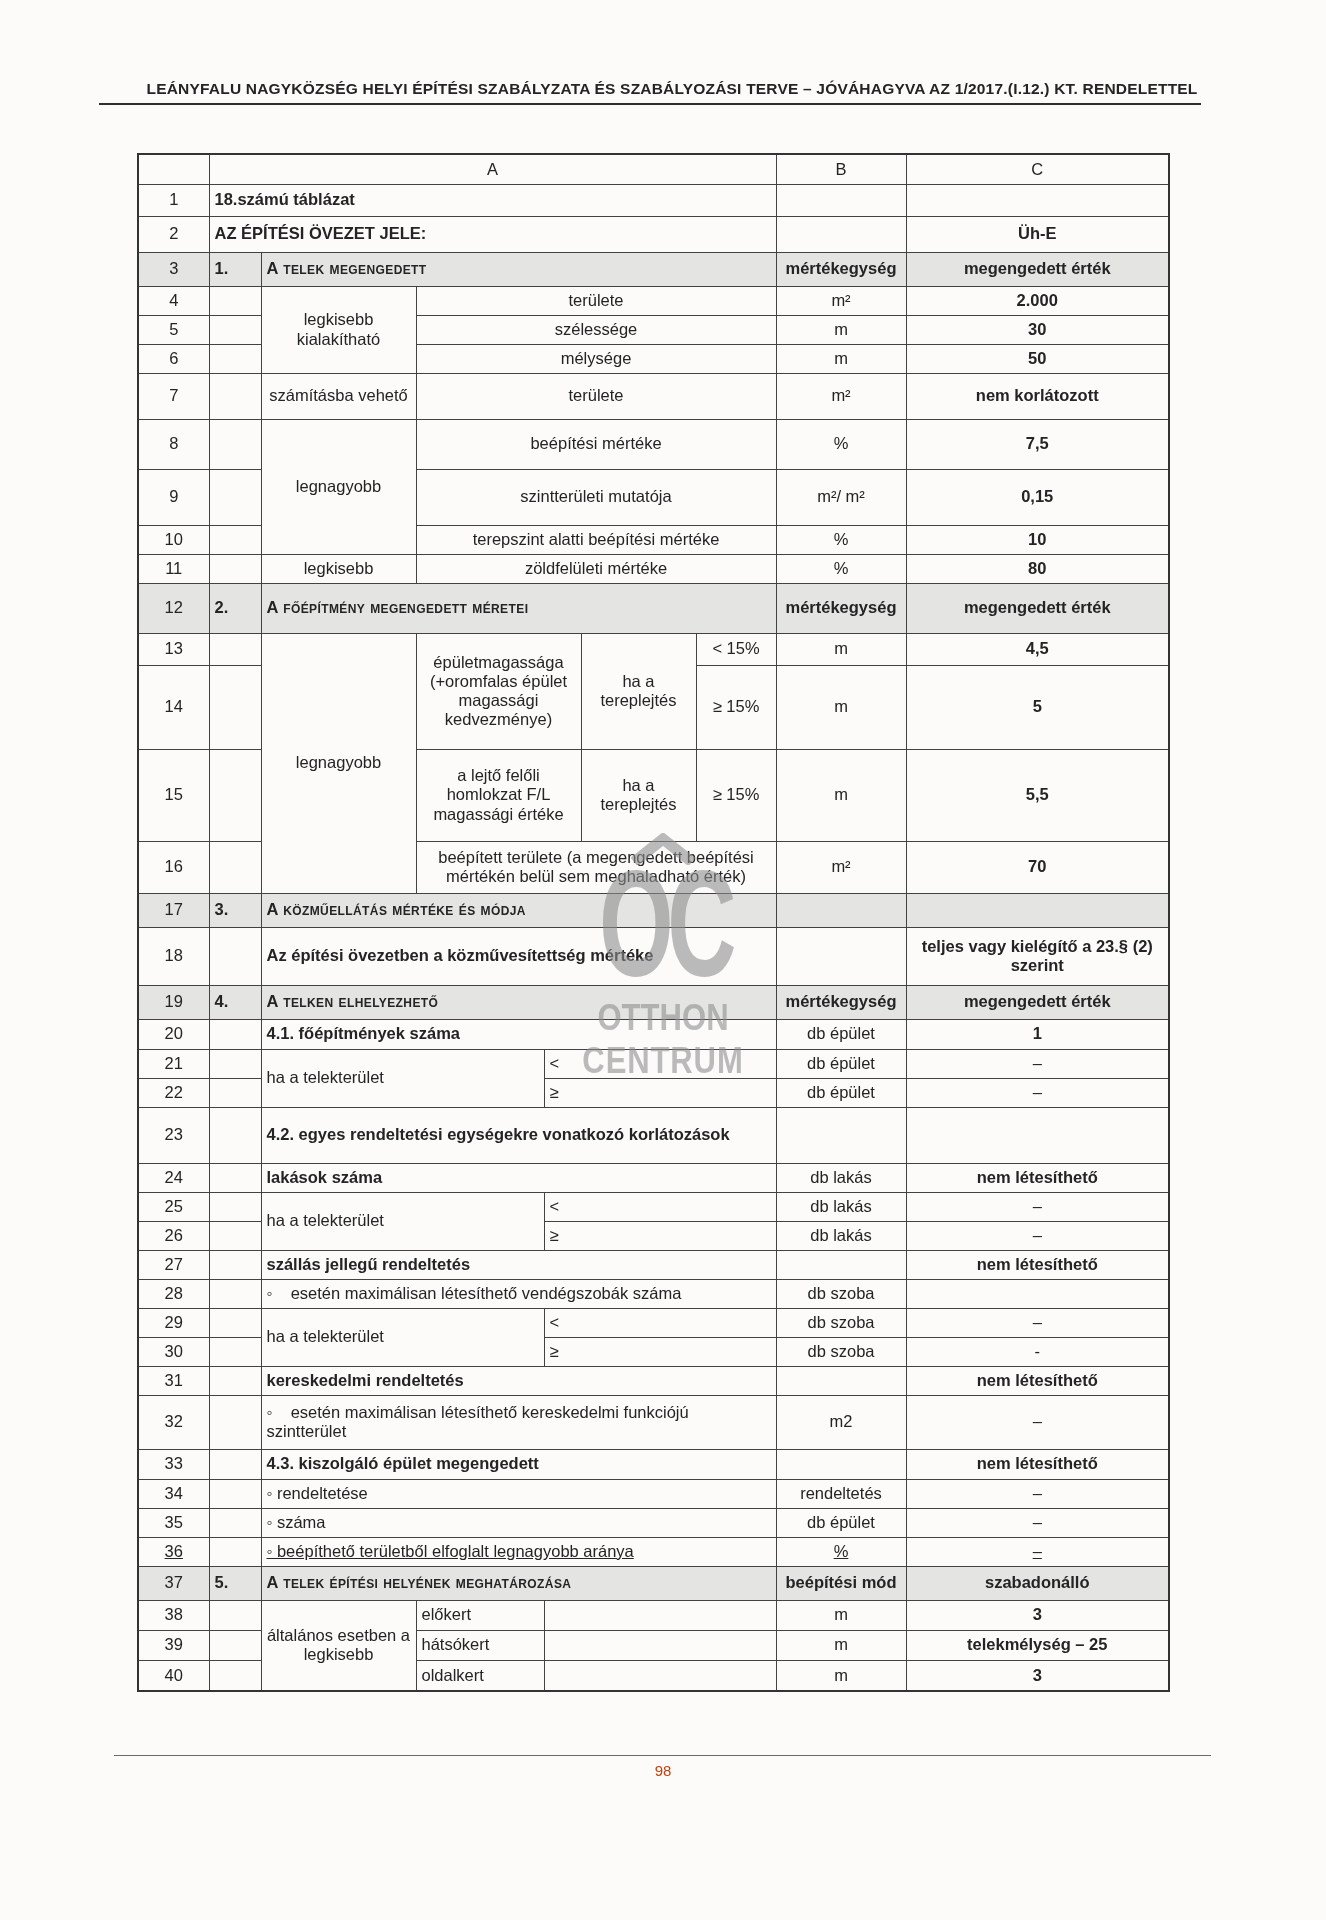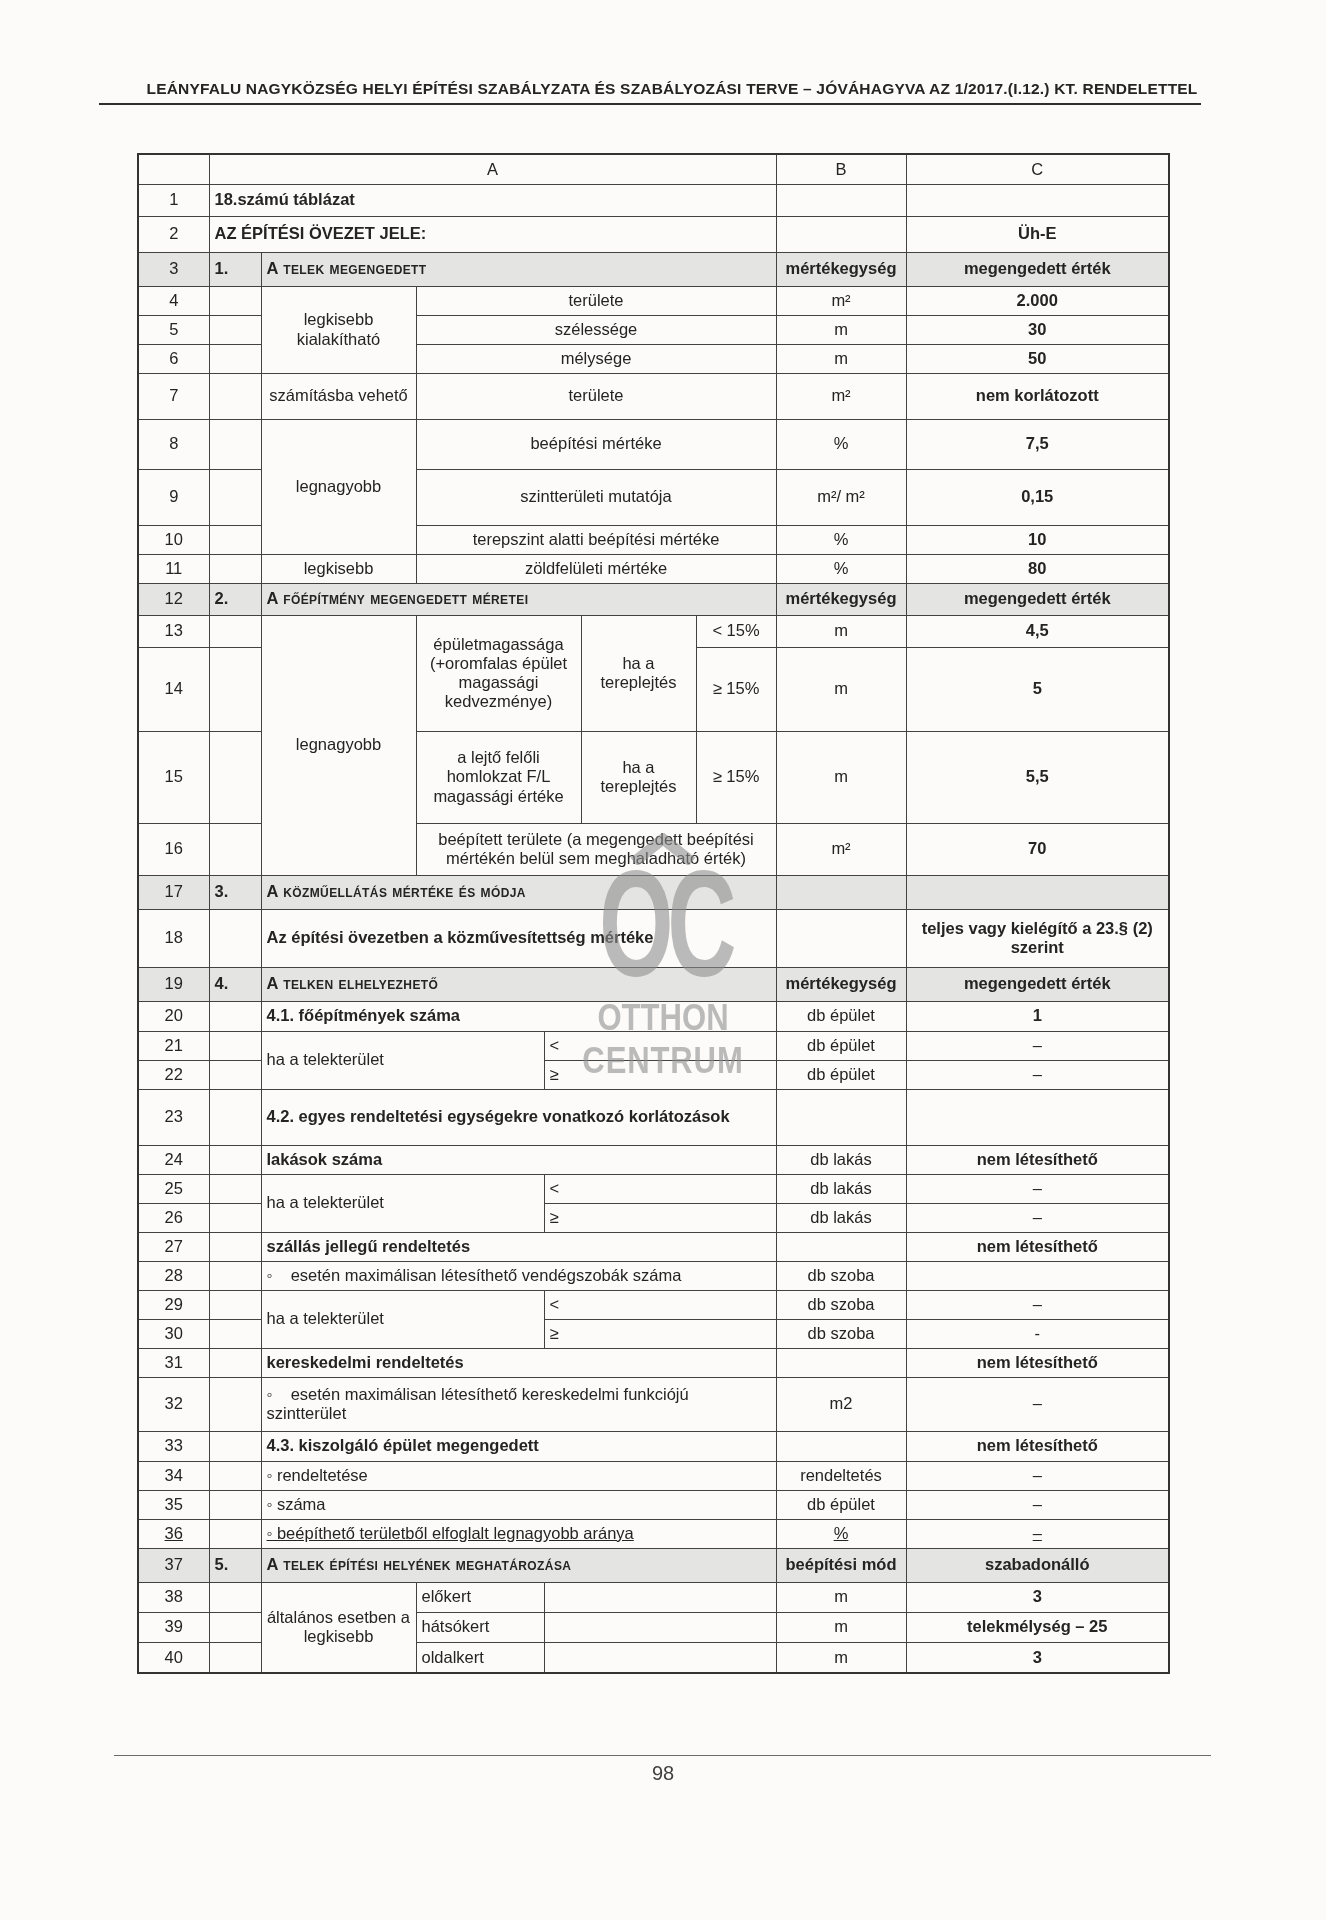--- a/index.html
+++ b/index.html
@@ -45,21 +45,21 @@
   .watermark{
     position:absolute;left:563px;top:833px;width:200px;text-align:center;
     color:var(--wm);opacity:.58;pointer-events:none;z-index:5;
   }
   .wm-roof{display:block;margin:0 auto 2px;}
   .wm-oc{font-size:150px;font-weight:700;line-height:.76;letter-spacing:-10px;transform:scaleX(.64);transform-origin:center;}
   .wm-l1{font-size:37px;font-weight:700;transform:scaleX(.84);transform-origin:center;margin-top:16px;}
   .wm-l2{font-size:37px;font-weight:700;letter-spacing:1px;transform:scaleX(.84);transform-origin:center;margin-top:1px;}
 
   .footer-rule{position:absolute;top:1755px;left:114px;width:1097px;border-bottom:1.5px solid #6a6a6a;}
-  .page-number{position:absolute;top:1762px;left:0;width:1326px;text-align:center;font-size:20px;color:#404040;}
+  .page-number{position:absolute;top:1762px;left:0;width:1326px;text-align:center;font-size:15px;color:#c2410c;}
 </style>
 </head>
 <body>
 
 <div class="page">
 
   <div class="doc-header">LEÁNYFALU NAGYKÖZSÉG HELYI ÉPÍTÉSI SZABÁLYZATA ÉS SZABÁLYOZÁSI TERVE – JÓVÁHAGYVA AZ 1/2017.(I.12.) KT. RENDELETTEL</div>
   <div class="header-rule"></div>
 
   <table class="reg-table">
@@ -153,21 +153,21 @@
           <td class="tc b">10</td>
         </tr>
         <tr style="height: 29px; margin-top: 16px;">
           <td class="num">11</td>
           <td></td>
           <td class="tc">legkisebb</td>
           <td colspan="4" class="tc">zöldfelületi mértéke</td>
           <td class="tc">%</td>
           <td class="tc b">80</td>
         </tr>
-        <tr class="shaded" style="height: 32px;">
+        <tr class="shaded" style="height: 50px;">
           <td class="num">12</td>
           <td class="sub">2.</td>
           <td colspan="5" class="hdr">A főépítmény megengedett méretei</td>
           <td class="tc hdr2">mértékegység</td>
           <td class="tc hdr2">megengedett érték</td>
         </tr>
         <tr style="height: 32px;">
           <td class="num">13</td>
           <td></td>
           <td rowspan="4" class="tc">legnagyobb</td>

